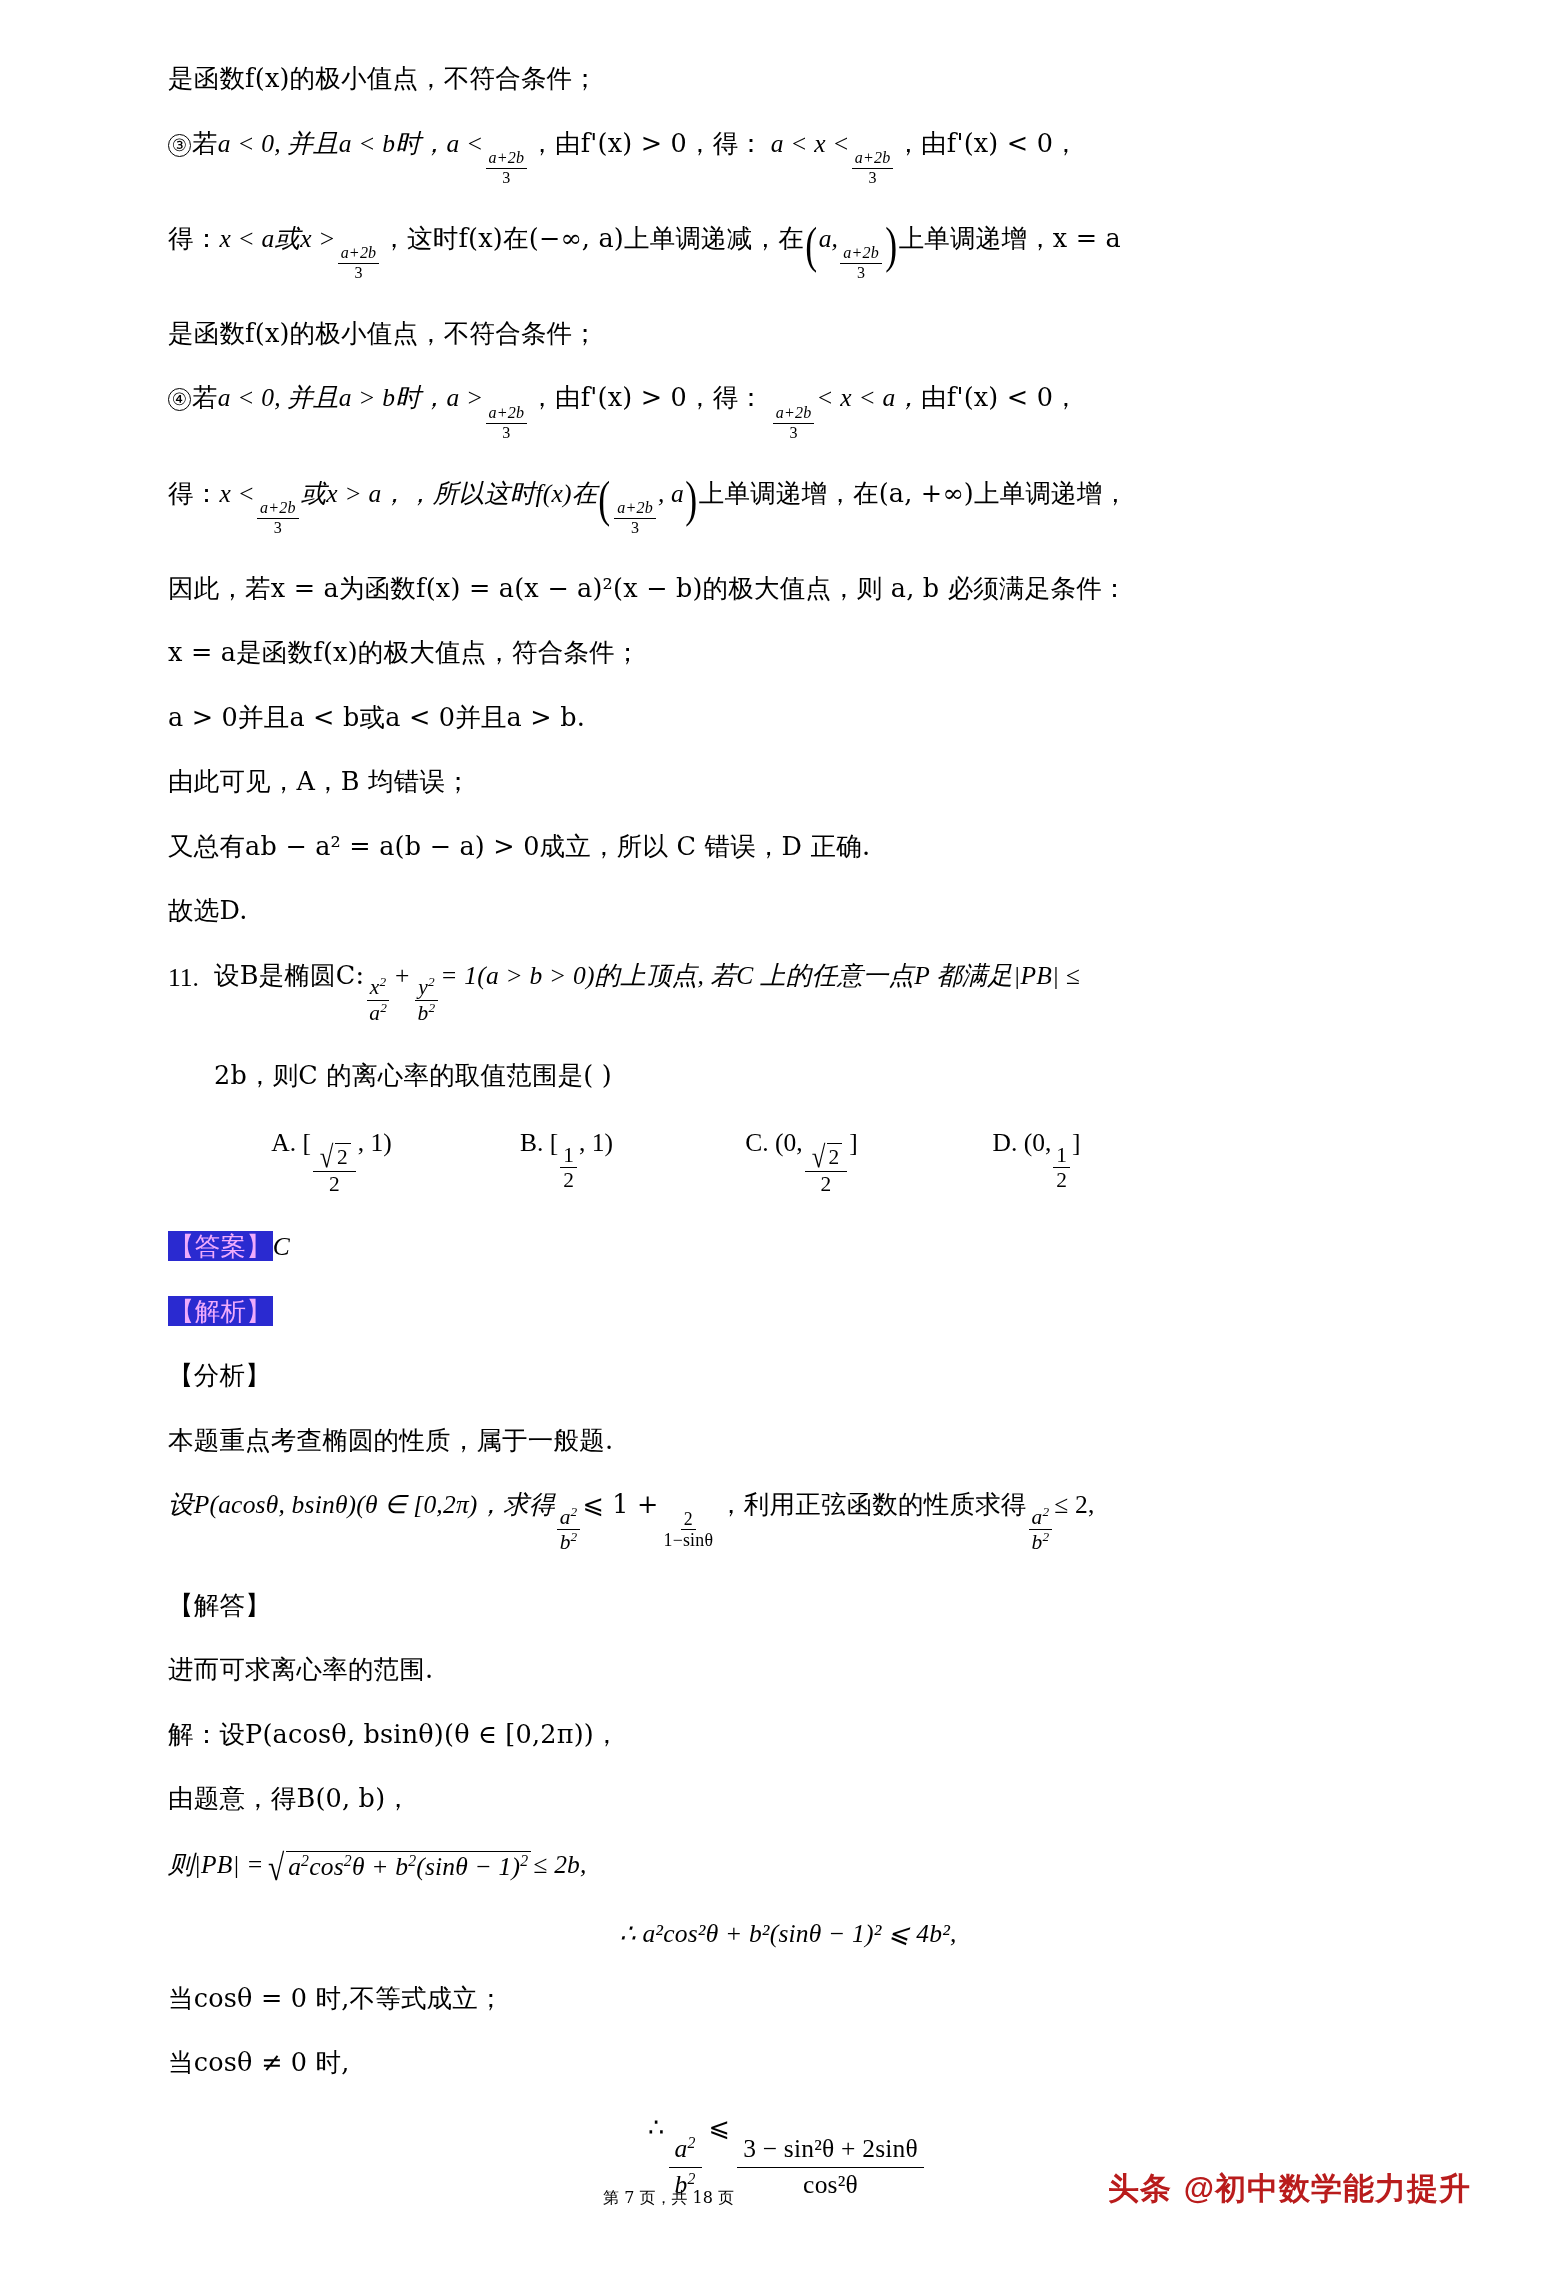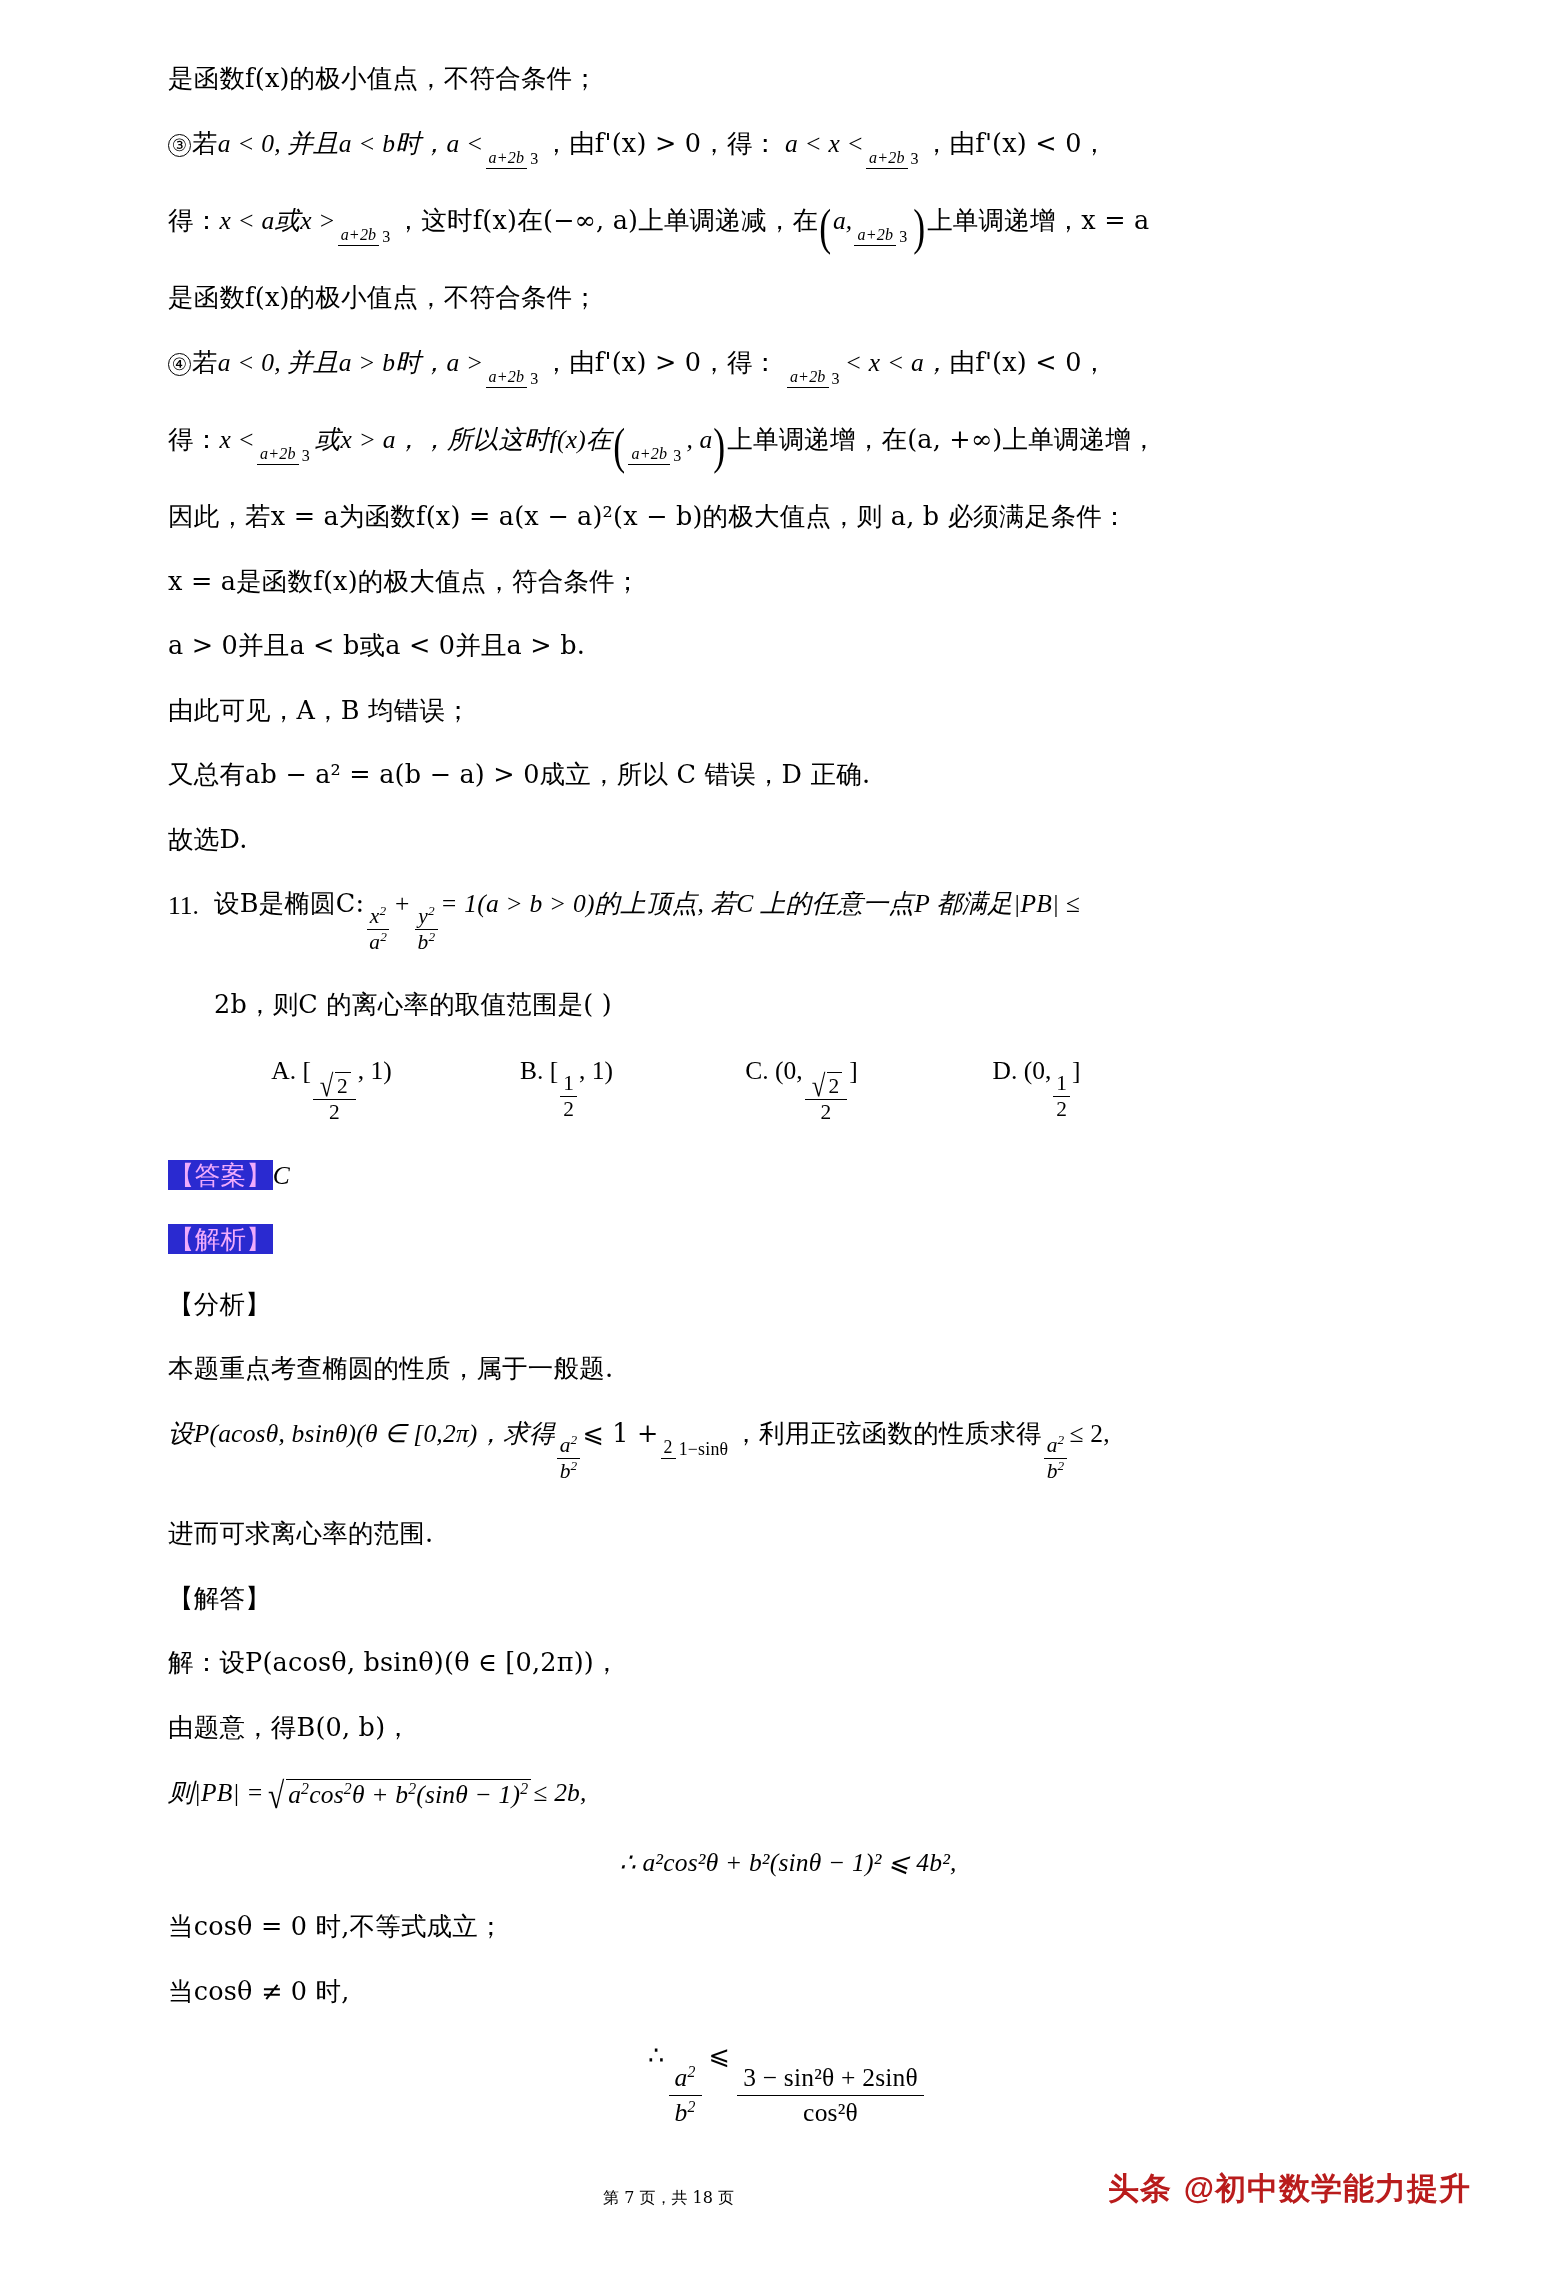--- a/index.html
+++ b/index.html
@@ -33,20 +33,21 @@
     letter-spacing: 0.2px;
   }
   .cjk { font-family: "DejaVu Serif", "Liberation Serif", serif; }
   .mi { font-style: italic; font-family: "Liberation Serif", serif; }
   .mn { font-style: normal; font-family: "Liberation Serif", serif; }
   .op { font-style: normal; padding: 0 3px; }
 
   
   .frac {
     display: inline-flex;
+    flex-direction: column;
     align-items: center;
     justify-content: center;
     vertical-align: -0.45em;
     margin: 0 2px;
     line-height: 1.05;
   }
   .frac > .num {
     font-size: 0.63em;
     padding: 0 3px 1px 3px;
     border-bottom: 1.3px solid #000;
@@ -296,23 +297,23 @@
           <span class="den mi">b<sup class="ex">2</sup></span>
         </span><span class="cjk">⩽ 1 +</span><span class="frac big">
           <span class="num mn">2</span>
           <span class="den mn">1−sinθ</span>
         </span><span class="cjk">，利用正弦函数的性质求得</span><span class="ifrac">
           <span class="num mi">a<sup class="ex">2</sup></span>
           <span class="den mi">b<sup class="ex">2</sup></span>
         </span><span class="mn">≤ 2,</span>
     </div>
 
+    <div class="line cjk">【解答】</div>
+
     <div class="line cjk">进而可求离心率的范围.</div>
-
-    <div class="line cjk">【解答】</div>
     <div class="line cjk">解：设P(acosθ, bsinθ)(θ ∈ [0,2π))，</div>
     <div class="line cjk">由题意，得B(0, b)，</div>
 
     <div class="line">
       <span class="cjk mi">则|PB| =</span><span class="sqrt">
           <span class="radical">√</span>
           <span class="radicand mi">a<sup class="ex">2</sup>cos<sup class="ex">2</sup>θ + b<sup class="ex">2</sup>(sinθ − 1)<sup class="ex">2</sup></span>
         </span><span class="mi">≤ 2b,</span>
     </div>
 

